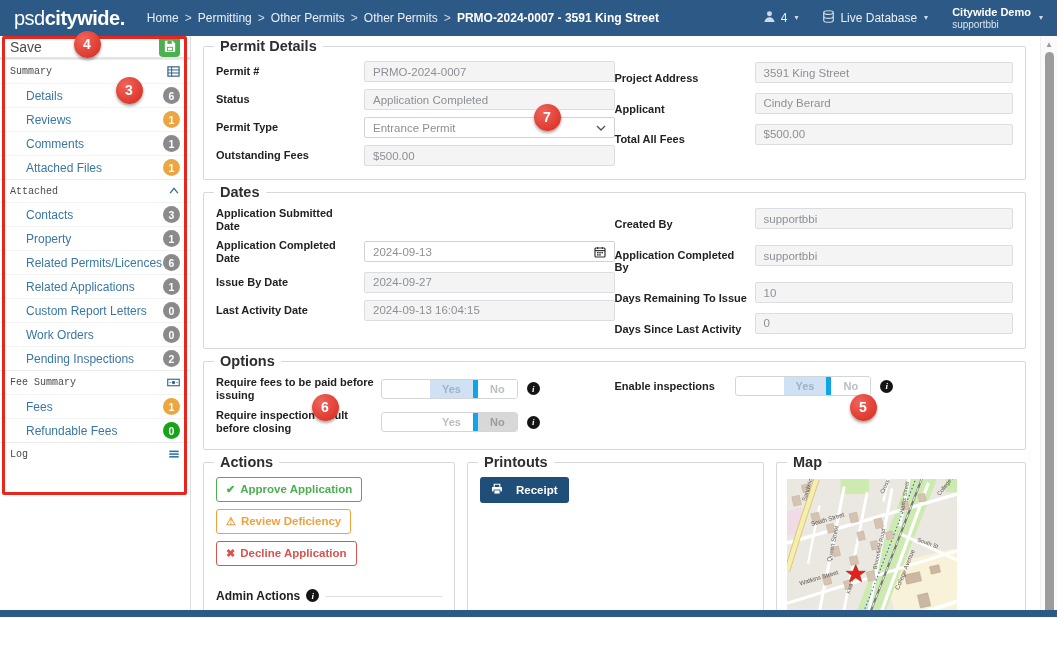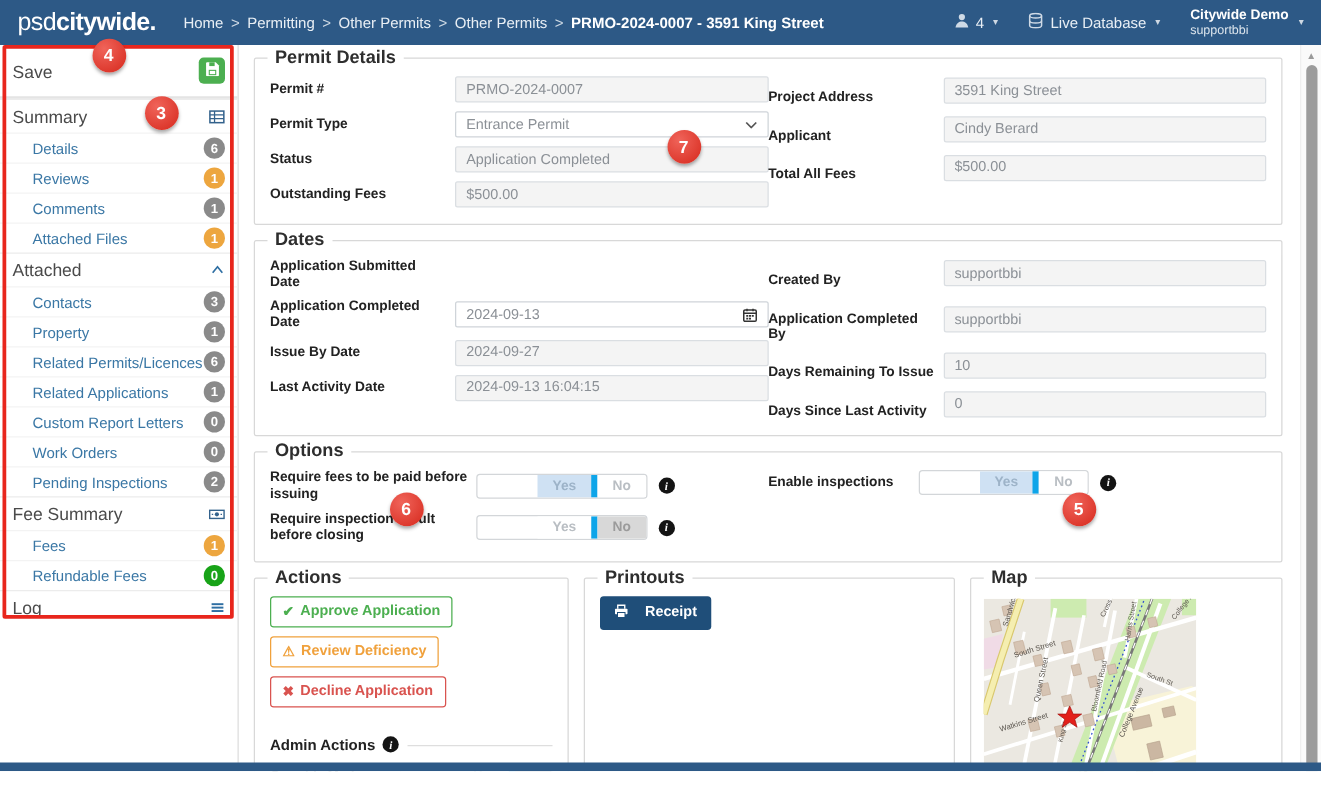--- a/index.html
+++ b/index.html
@@ -22,25 +22,25 @@
   .acct-text { line-height:1.15; text-align:left; }
   .acct-name { font-weight:700; font-size:11px; color:#fff; }
   .acct-user { font-size:10px; color:#dbe4ec; }
 
   
   .content { position:absolute; top:36px; left:0; right:0; height:604px; display:flex; }
 
   
   .sidebar { width:191px; background:#fff; border-right:1px solid #ddd; position:relative; flex-shrink:0; }
   .srow { display:flex; align-items:center; justify-content:space-between; cursor:pointer; }
-  .save-row { padding:10px 10px; border-bottom:2px solid #e4e4e4; }
+  .save-row { padding:0 10px; border-bottom:2px solid #e4e4e4; }
   .save-label { font-size:14px; color:#4a4a4a; }
   .save-btn { width:21px; height:21px; background:#4caf50; border-radius:4px; display:flex; align-items:center; justify-content:center; }
   .srow-header { padding:5px 10px; border-top:1px solid #ececec; }
-  .hdr-label { font-size:14px; color:#4a4a4a; }
+  .hdr-label { font-size:10px; color:#4a4a4a;font-family:Liberation Mono, monospace; }
   .hdr-icon { display:flex; align-items:center; }
   .srow-child { padding:3px 10px 3px 26px; border-top:1px solid #f3f3f3; }
   .child-label { font-size:12px; color:#3a77a5; }
   .badge { min-width:17px; height:17px; border-radius:9px; color:#fff; font-size:10.5px; font-weight:700;
            display:flex; align-items:center; justify-content:center; padding:0 4px; }
   .b-gray { background:#8a8a8a; } .b-orange { background:#eda63f; } .b-green { background:#18a318; }
   .sidebar-footer { position:absolute; bottom:0; left:0; right:0; height:26px; border-top:1px solid #e7e7e7;
                     display:flex; align-items:center; justify-content:flex-end; padding:0 10px; background:#fdfdfb; }
 
   
@@ -283,34 +283,34 @@
         <div class="legend">Permit Details</div>
         <div class="cols">
           <div class="col col-left">
               <div class="frow">
                 <label class="flabel">Permit #</label>
                 <div class="finput disabled">
                   <span class="fval">PRMO-2024-0007</span>
                 </div>
               </div>
               <div class="frow">
+                <label class="flabel">Status</label>
+                <div class="finput disabled">
+                  <span class="fval">Application Completed</span>
+                </div>
+              </div>
+              <div class="frow">
                 <label class="flabel">Permit Type</label>
                 <div class="finput select">
                   <span class="fval">Entrance Permit</span>
                   <span class="chev">
                     <svg width="10" height="6" viewBox="0 0 10 6">
                       <polyline points="1,1 5,5 9,1" fill="none" stroke="#555" stroke-width="1.4"></polyline>
                     </svg>
                   </span>
-                </div>
-              </div>
-              <div class="frow">
-                <label class="flabel">Status</label>
-                <div class="finput disabled">
-                  <span class="fval">Application Completed</span>
                 </div>
               </div>
               <div class="frow">
                 <label class="flabel">Outstanding Fees</label>
                 <div class="finput disabled">
                   <span class="fval">$500.00</span>
                 </div>
               </div>
             </div>
           <div class="col col-right">

